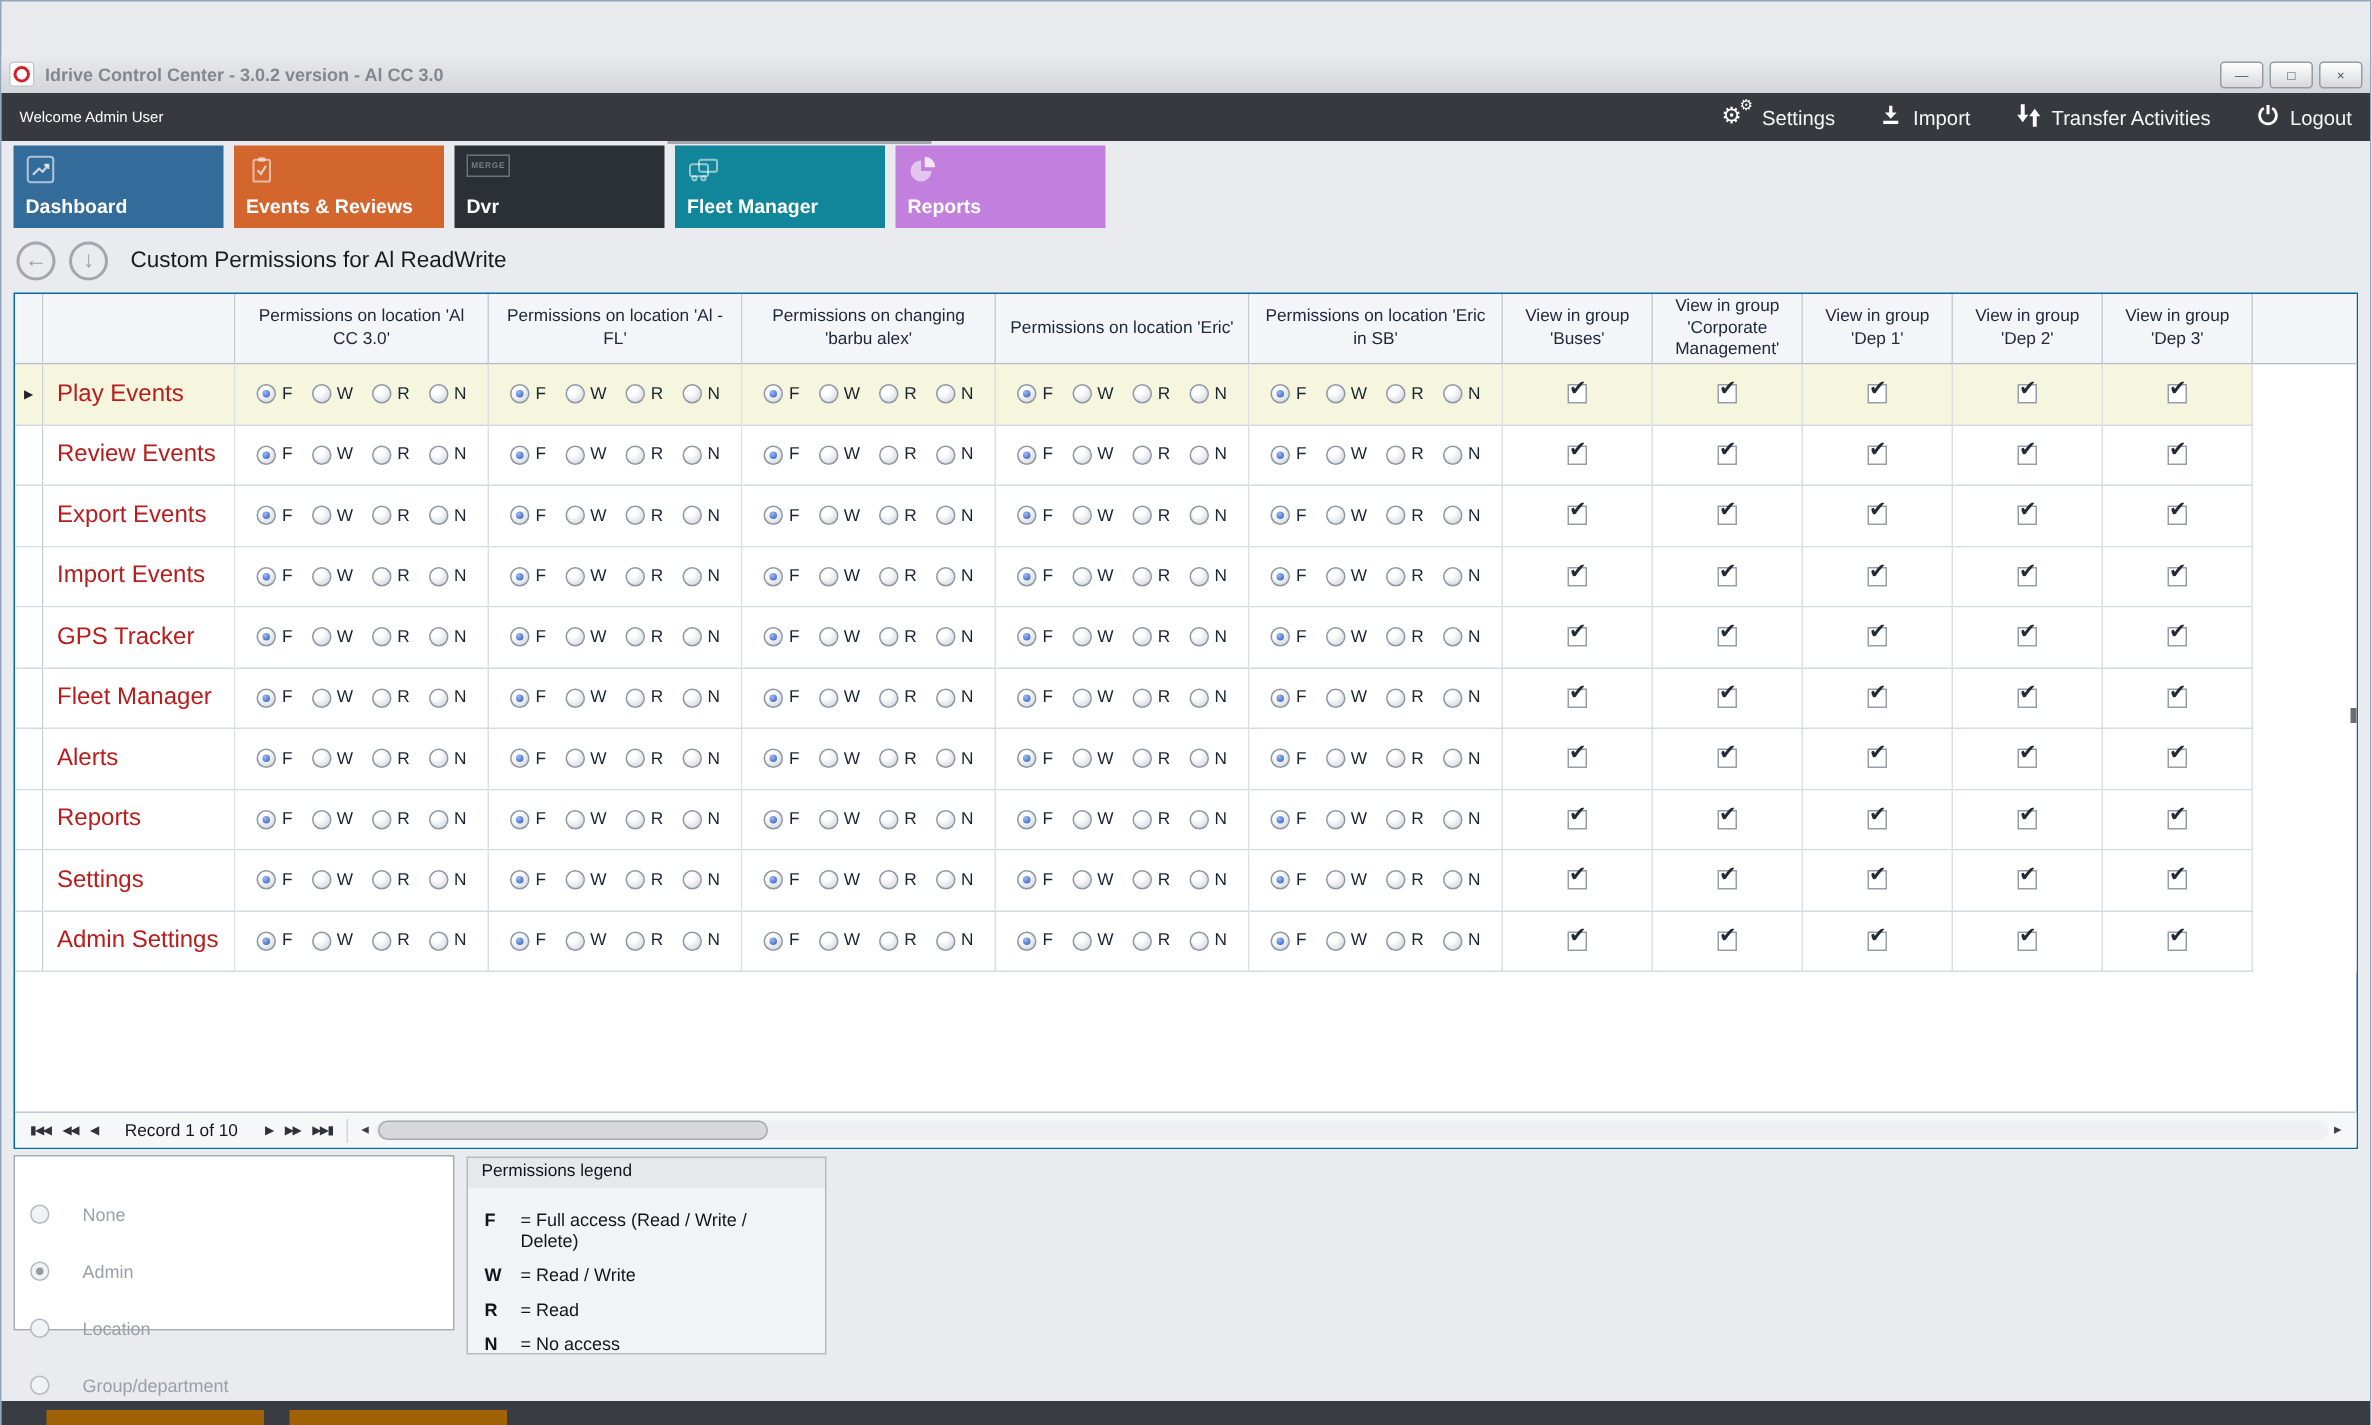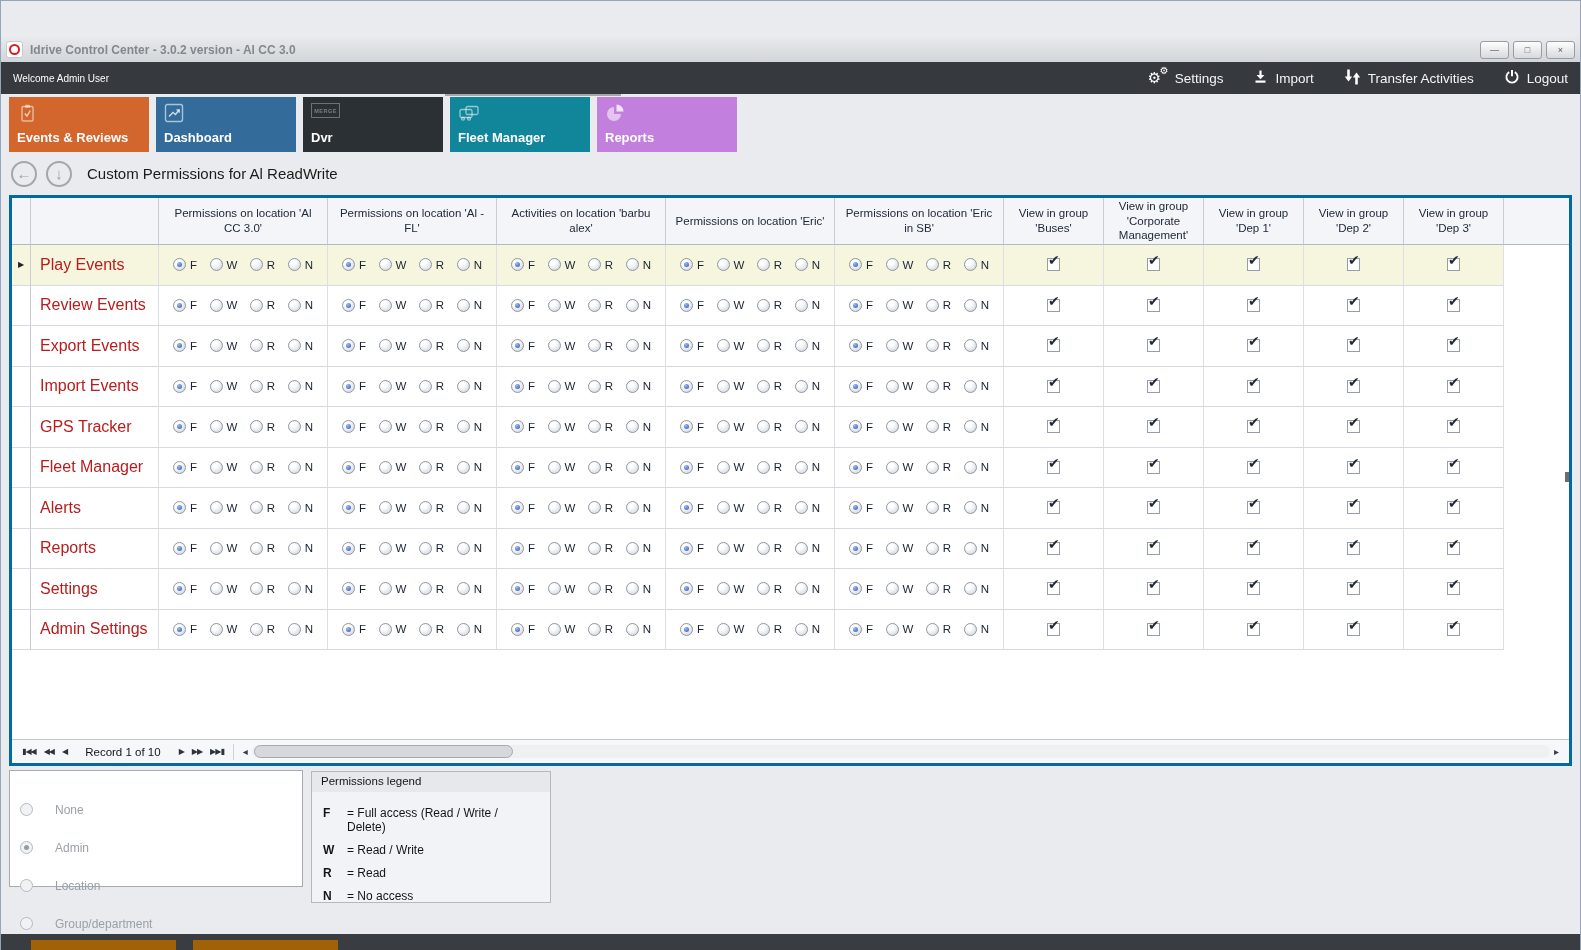--- a/index.html
+++ b/index.html
@@ -31,21 +31,21 @@
   .tab.selected{z-index:2;}
   .tab.selected::before{content:"";position:absolute;top:-3px;left:-5px;width:calc(100% + 36px);height:2px;background:#a3a7ac;}
   .merge-box{display:inline-flex;width:27px;height:13px;border:1px solid #6d7277;color:#7a7f84;font-size:5.5px;font-weight:bold;align-items:center;justify-content:center;letter-spacing:.5px;}
 
   
   .pagehead{height:43px;flex:none;display:flex;align-items:center;gap:9px;padding-left:10px;box-sizing:border-box;}
   .navcirc{width:26px;height:26px;border:2px solid #a2a7ad;border-radius:50%;color:#9aa0a6;font-size:15px;display:flex;align-items:center;justify-content:center;box-sizing:border-box;background:transparent;cursor:default;}
   .pagetitle{font-size:15px;color:#1b1b1b;margin-left:6px;}
 
   
-  .gridouter{height:571px;flex:none;margin:0 8px;border:3px solid #0369a1;background:#fff;box-sizing:border-box;display:flex;flex-direction:column;position:relative;}
+  .gridouter{height:571px;flex:none;margin:0 8px;border:1px solid #0369a1;background:#fff;box-sizing:border-box;display:flex;flex-direction:column;position:relative;}
   .ghead{display:flex;flex:none;height:47px;}
   .gh{flex:none;background:#f4f5f8;border-right:1px solid #c7ccd6;border-bottom:1px solid #b3b8c2;box-sizing:border-box;display:flex;align-items:center;justify-content:center;text-align:center;font-size:11.5px;color:#202a3a;padding:2px 7px;line-height:1.3;}
   .gh-ind{width:19px;padding:0;}
   .gh-label{width:128px;}
   .gh-perm{width:169px;}
   .gh-group{width:100px;}
   .gh-fill{flex:1;border-right:none;padding:0;}
   .grow{display:flex;flex:none;height:40.5px;}
   .gc{flex:none;border-right:1px solid #dbdfe5;border-bottom:1px solid #d6dae0;box-sizing:border-box;display:flex;align-items:center;background:#fff;}
   .gc-ind{width:19px;justify-content:center;border-right-color:#c9cdd5;}
@@ -140,35 +140,35 @@
         <span><svg width="16" height="16" viewBox="0 0 16 16">
               <path d="M8 1v6.2" stroke="#fff" stroke-width="2" fill="none"></path>
               <path d="M5.2 3.1a5.6 5.6 0 1 0 5.6 0" fill="none" stroke="#fff" stroke-width="1.8"></path>
             </svg></span>
         <span>Logout</span>
       </div>
     </div>
   </div>
 
   <div class="tabstrip">
+    <div class="tab" style="background: rgb(51, 108, 155);">
+      <span class="tabicon"><svg width="20" height="20" viewBox="0 0 20 20">
+            <rect x="1.5" y="1.5" width="17" height="17" rx="2" fill="none" stroke="rgba(255,255,255,.6)" stroke-width="1.4"></rect>
+            <polyline points="5,13.5 9,9.5 11.5,11.5 15,7" fill="none" stroke="rgba(255,255,255,.75)" stroke-width="1.4"></polyline>
+            <path d="M12.4 6.9h2.8v2.8" fill="none" stroke="rgba(255,255,255,.75)" stroke-width="1.4"></path>
+          </svg></span>
+      <span class="tablabel">Dashboard</span>
+    </div>
     <div class="tab" style="background: rgb(210, 102, 44);">
       <span class="tabicon"><svg width="20" height="20" viewBox="0 0 20 20">
             <rect x="5" y="3.5" width="11" height="14.5" rx="1.2" fill="none" stroke="rgba(255,255,255,.55)" stroke-width="1.4"></rect>
             <rect x="8" y="1.8" width="5" height="3" rx="1" fill="rgba(255,255,255,.55)"></rect>
             <polyline points="7.8,10.5 10,13 13.3,7.5" fill="none" stroke="rgba(255,255,255,.7)" stroke-width="1.4"></polyline>
           </svg></span>
       <span class="tablabel">Events &amp; Reviews</span>
-    </div>
-    <div class="tab" style="background: rgb(51, 108, 155);">
-      <span class="tabicon"><svg width="20" height="20" viewBox="0 0 20 20">
-            <rect x="1.5" y="1.5" width="17" height="17" rx="2" fill="none" stroke="rgba(255,255,255,.6)" stroke-width="1.4"></rect>
-            <polyline points="5,13.5 9,9.5 11.5,11.5 15,7" fill="none" stroke="rgba(255,255,255,.75)" stroke-width="1.4"></polyline>
-            <path d="M12.4 6.9h2.8v2.8" fill="none" stroke="rgba(255,255,255,.75)" stroke-width="1.4"></path>
-          </svg></span>
-      <span class="tablabel">Dashboard</span>
     </div>
     <div class="tab" style="background: rgb(43, 48, 53);">
       <span class="tabicon merge-box">MERGE</span>
       <span class="tablabel">Dvr</span>
     </div>
     <div class="tab selected" style="background: rgb(17, 134, 154);">
       <span class="tabicon"><svg width="22" height="20" viewBox="0 0 22 20">
             <g fill="none" stroke="rgba(255,255,255,.55)" stroke-width="1.3">
               <rect x="8" y="3.5" width="12" height="8" rx="1.5"></rect>
               <rect x="2" y="6.5" width="12" height="8" rx="1.5"></rect>
@@ -193,21 +193,21 @@
     <span class="pagetitle">Custom Permissions for Al ReadWrite</span>
   </div>
 
   <div class="gridouter">
     <div class="ghead" id="ghead">
       <div class="gh gh-ind"></div>
       <div class="gh gh-label"></div>
 
     <div class="gh gh-perm">Permissions on location 'Al CC 3.0'</div>
         <div class="gh gh-perm">Permissions on location 'Al - FL'</div>
-        <div class="gh gh-perm">Activities on location 'barbu alex'</div>
+        <div class="gh gh-perm">Permissions on changing 'barbu alex'</div>
         <div class="gh gh-perm">Permissions on location 'Eric'</div>
         <div class="gh gh-perm">Permissions on location 'Eric in SB'</div>
         <div class="gh gh-group">View in group 'Buses'</div>
         <div class="gh gh-group">View in group 'Corporate Management'</div>
         <div class="gh gh-group">View in group 'Dep 1'</div>
         <div class="gh gh-group">View in group 'Dep 2'</div>
         <div class="gh gh-group">View in group 'Dep 3'</div>
         <div class="gh gh-fill"></div>
       </div>
     <div id="gbody">

